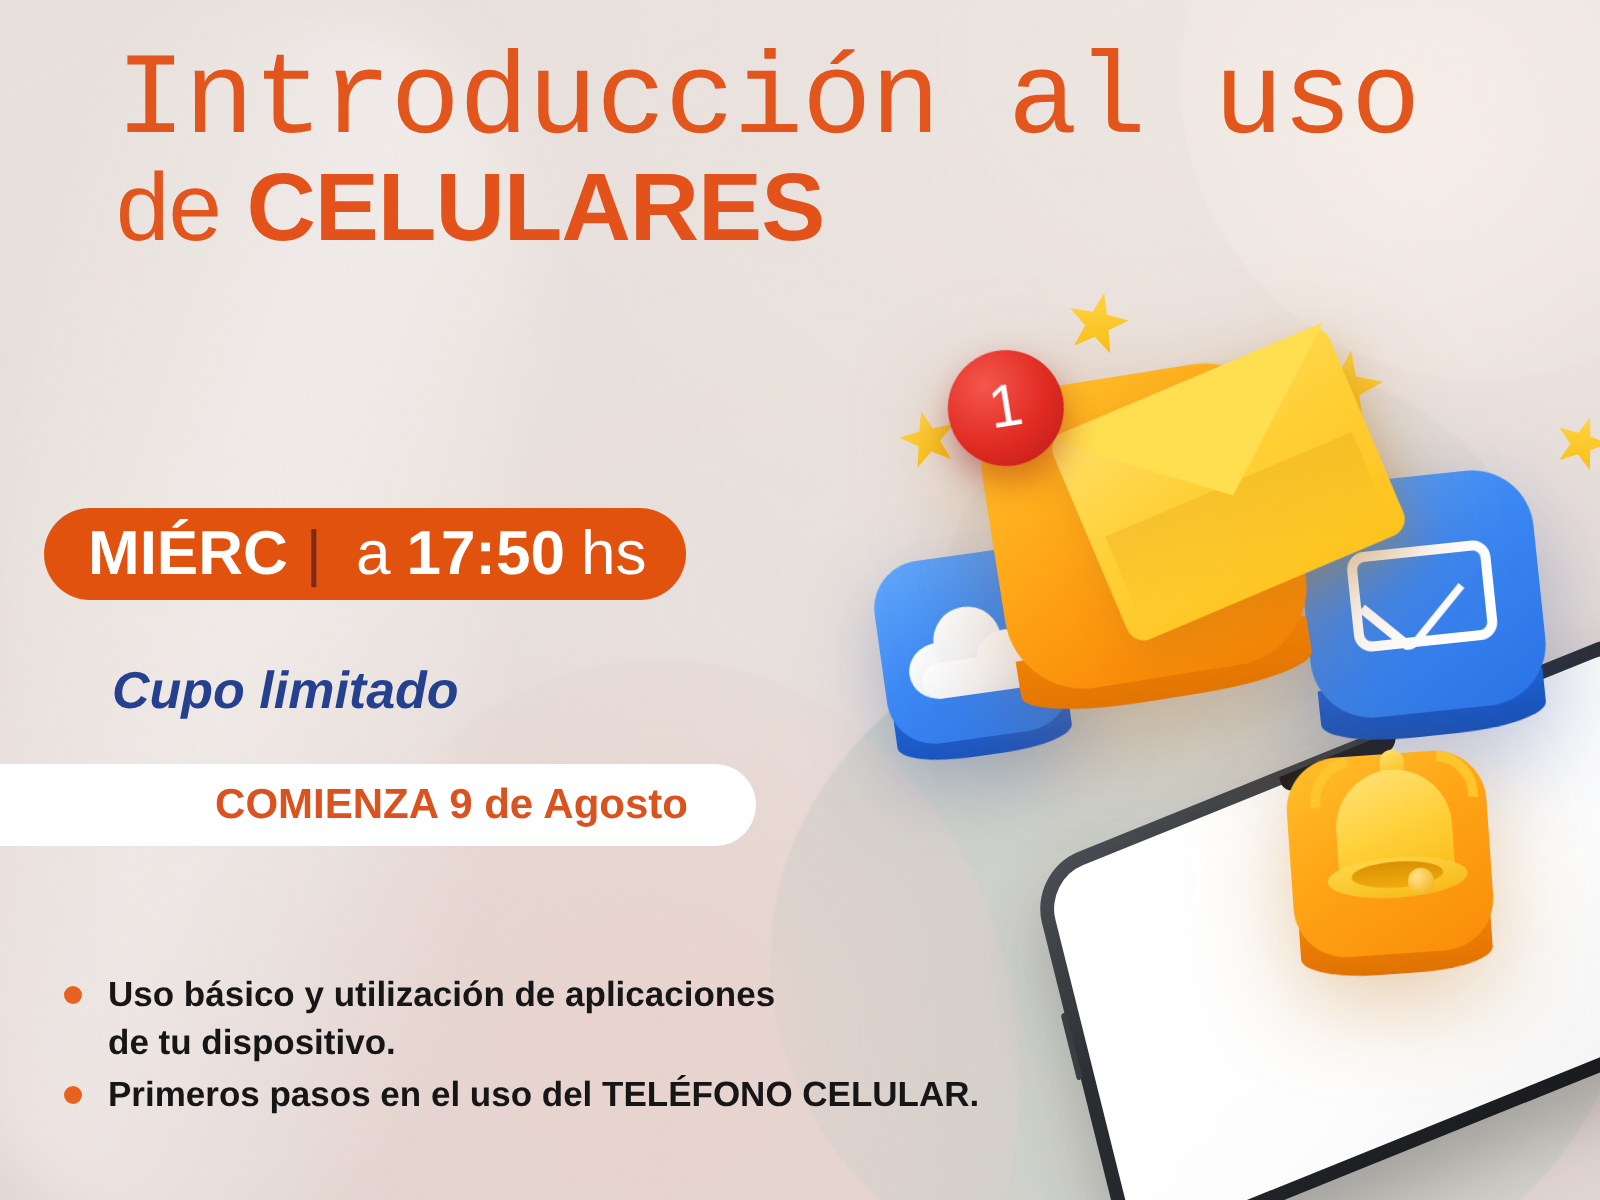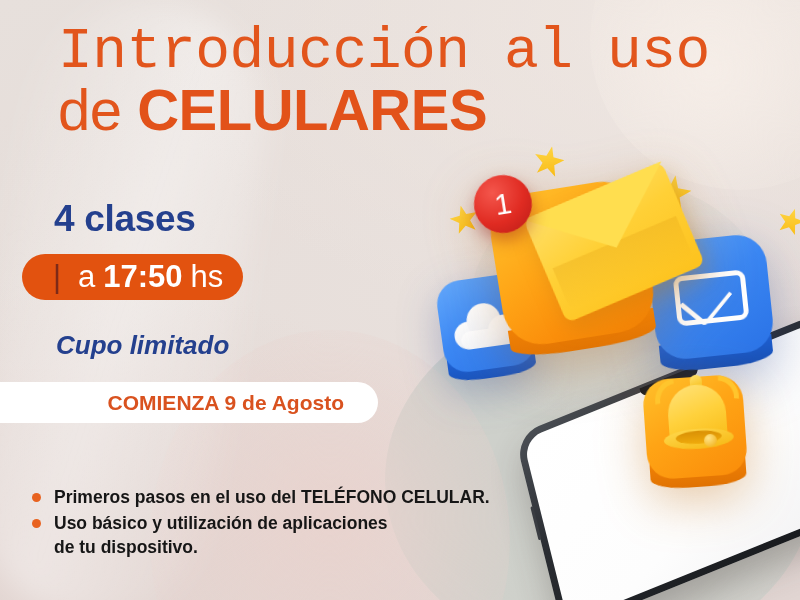--- a/index.html
+++ b/index.html
@@ -76,21 +76,21 @@
   .headline .line1 {
     display: block;
     font-size: 58px;
     font-weight: 400;
     color: #e2551c;
     white-space: nowrap;
     font-family: Liberation Mono, monospace;
   }
   .headline .line2 {
     display: block;
-    font-size: 58px;
+    font-size: 48px;
     white-space: nowrap;
     margin-top: 2px;
   }
   .headline .lw { font-weight: 400; color: #e2551c; }
   .headline .hw { font-weight: 700; color: #e2521a; letter-spacing: -0.5px; }
 
   
   .clases {
     position: absolute;
     left: 54px; top: 198px;
@@ -507,39 +507,39 @@
 
   </div>
 
   <div class="headline">
     <span class="line1">Introducción al uso</span>
     <span class="line2">
       <span class="lw">de </span><span class="hw">CELULARES</span>
     </span>
   </div>
 
-  <div class="clases">4 clases</div>
 
   <div class="pill-time">
+    <span class="b">MIÉRC</span>
     <span class="sep">|</span>
     <span class="sp"></span>
     <span class="r">a</span>
     <span class="sp"></span>
     <span class="b">17:50</span>
     <span class="sp"></span>
     <span class="r">hs</span>
   </div>
 
   <div class="cupo">Cupo limitado</div>
 
   <div class="pill-start">
     <span class="txt">COMIENZA 9 de Agosto</span>
   </div>
 
   <ul class="bullets">
-    <li>Primeros pasos en el uso del TELÉFONO CELULAR.</li>
     <li>
       <span>Uso básico y utilización de aplicaciones</span><br>
       <span>de tu dispositivo.</span>
     </li>
+    <li>Primeros pasos en el uso del TELÉFONO CELULAR.</li>
   </ul>
 
 </div>
 
 </body></html>

